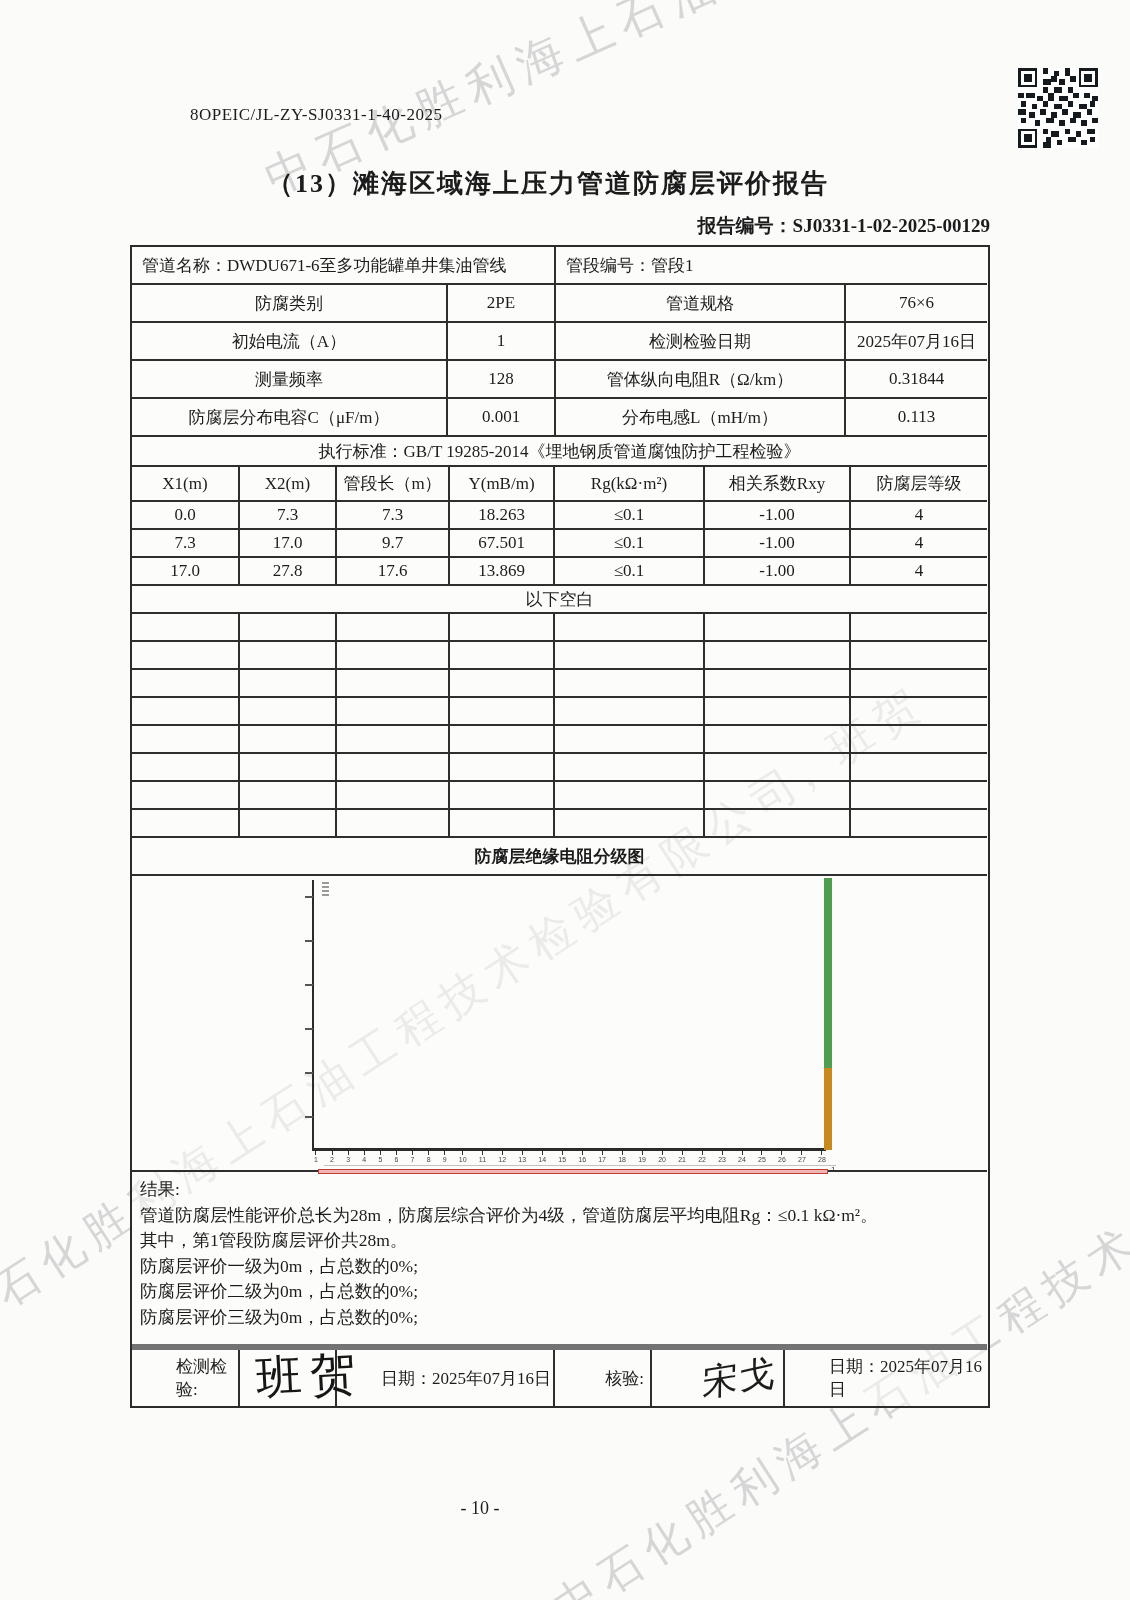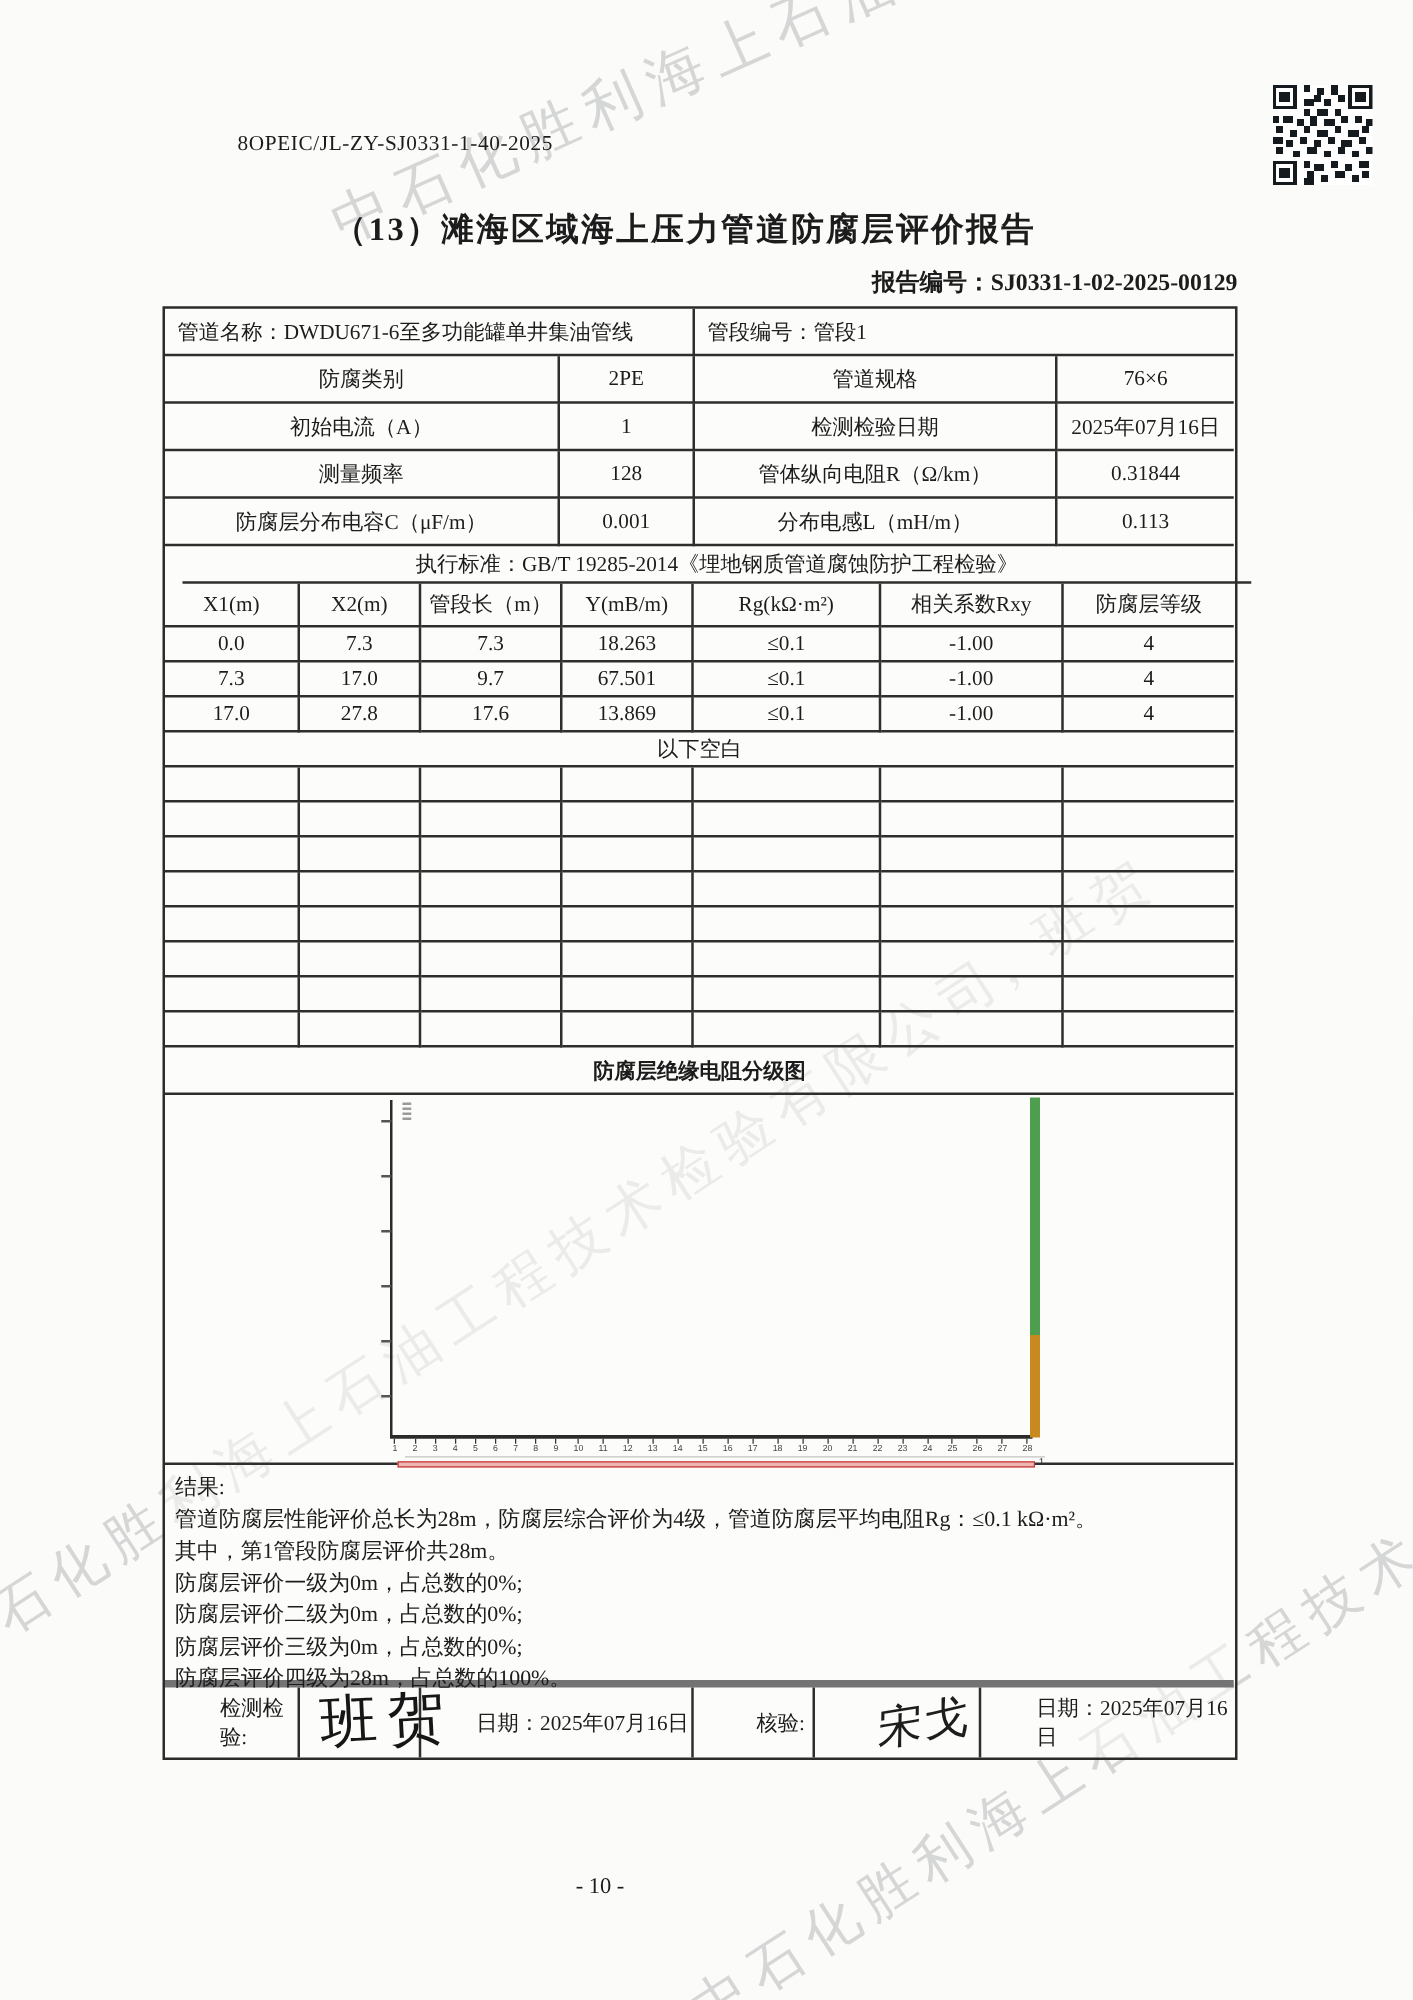--- a/index.html
+++ b/index.html
@@ -25,21 +25,21 @@
          border:2.5px solid #2b2b2b;box-sizing:border-box;background:rgba(253,253,251,.55);}
   .grid{display:grid;}
   .cell{box-sizing:border-box;border-right:2px solid #2e2e2e;border-bottom:2px solid #2e2e2e;
         display:flex;align-items:center;justify-content:center;font-size:17px;overflow:visible;
         background:transparent;}
   .cell.nr{border-right:none;}
   .cell.left{justify-content:flex-start;padding-left:10px;}
 
   .row-a{grid-template-columns:424px 431px;grid-auto-rows:38px;text-align:center;}
   .rows-b{grid-template-columns:316px 108px 290px 141px;grid-auto-rows:38px;}
-  .row-c{grid-template-columns:855px;grid-auto-rows:30px;margin-left:14px;}
+  .row-c{grid-template-columns:855px;grid-auto-rows:30px;}
   .seg{grid-template-columns:108px 97px 113px 105px 150px 146px 136px;grid-auto-rows:28px;}
   .seg-h{grid-auto-rows:35px;}
   .blank-row{grid-template-columns:855px;grid-auto-rows:28px;}
   .sig-row{grid-template-columns:108px 97px 218px 97px 133px 202px;grid-auto-rows:56px;}
   .sig-row .cell{border-bottom:none;padding-left:44px;}
 
   
   .chart-title-row{grid-template-columns:855px;grid-auto-rows:38px;font-weight:bold;border-radius:15px;}
   .chart-cell{position:relative;width:855px;height:296px;box-sizing:border-box;
               border-bottom:2px solid #2e2e2e;}
@@ -341,21 +341,20 @@
         <div class="ytick" style="top: 240px;"></div>
       </div>
 
     <div class="results-cell">
       <div>结果:</div>
       <div>管道防腐层性能评价总长为28m，防腐层综合评价为4级，管道防腐层平均电阻Rg：≤0.1 kΩ·m²。</div>
       <div>其中，第1管段防腐层评价共28m。</div>
       <div>防腐层评价一级为0m，占总数的0%;</div>
       <div>防腐层评价二级为0m，占总数的0%;</div>
       <div>防腐层评价三级为0m，占总数的0%;</div>
-      <div>防腐层评价四级为28m，占总数的100%。</div>
     </div>
 
     <div class="grid sig-row">
       <div class="cell">检测检验:</div>
       <div class="cell">
         <span class="sig">班贺</span>
       </div>
       <div class="cell left">日期：2025年07月16日</div>
       <div class="cell">核验:</div>
       <div class="cell">

